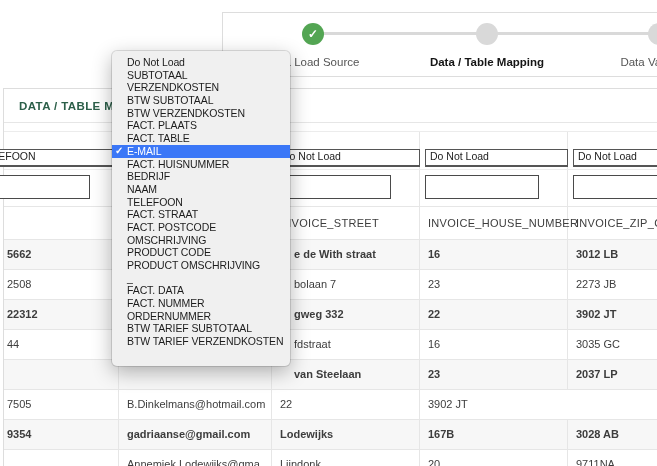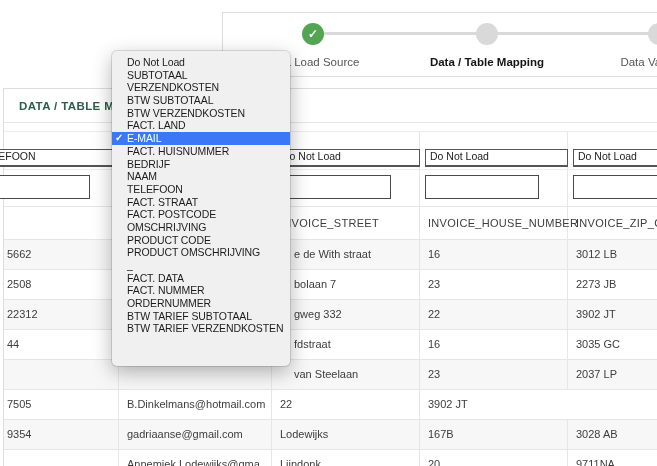--- a/index.html
+++ b/index.html
@@ -42,21 +42,21 @@
   .sel-box.off-left{left:-30px;width:142px;}
   .inp{position:absolute;top:5px;left:5px;width:106px;height:22px;
     border:1.5px solid #4a4a4a;background:#fff;border-radius:0;padding:0 3px;
     font-size:11px;font-family:"Liberation Sans",sans-serif;}
   .inp.off-left{left:-30px;width:108px;}
   .hcell{padding-left:8px;line-height:32px;font-size:11px;letter-spacing:.3px;color:#3d3d3d;}
   .dcell{padding-left:8px;line-height:29px;font-size:11px;color:#3d3d3d;}
   .dcell.first{padding-left:3px;}
   .dcell.peek{padding-left:22px;}
   .dcell.truncate{overflow:hidden;text-overflow:ellipsis;}
-  .row-data.alt .tcell{background:#f7f7f7;}
+  .row-data.alt .tcell{background:#f7f7f7;font-weight:bold;}
 
   
   .dropdown-menu{position:absolute;left:112px;top:51px;width:178px;height:315px;
     background:#f0f0f0;border-radius:5px;padding-top:5px;box-sizing:border-box;
     box-shadow:0 0 0 1px rgba(0,0,0,.12),0 6px 20px rgba(0,0,0,.3);z-index:50;}
   .menu-item{height:12.7px;line-height:12.7px;padding-left:15px;font-size:10.5px;
     letter-spacing:-.1px;color:#1c1c1c;white-space:nowrap;position:relative;cursor:default;}
   .menu-item.selected{background:#3b77f7;color:#fff;}
   .menu-item .check{position:absolute;left:3px;top:0;font-size:10px;font-weight:bold;}
 </style>
@@ -183,21 +183,22 @@
 
     </div>
   </div>
 
   <div class="dropdown-menu">
     <div class="menu-item">Do Not Load</div>
     <div class="menu-item">SUBTOTAAL</div>
     <div class="menu-item">VERZENDKOSTEN</div>
     <div class="menu-item">BTW SUBTOTAAL</div>
     <div class="menu-item">BTW VERZENDKOSTEN</div>
-    <div class="menu-item">FACT. LAND</div>
+    <div class="menu-item">FACT. PLAATS</div>
+    <div class="menu-item">FACT. TABLE</div>
     <div class="menu-item selected">
       <span class="check">✓</span><span>E-MAIL</span>
     </div>
     <div class="menu-item">FACT. HUISNUMMER</div>
     <div class="menu-item">BEDRIJF</div>
     <div class="menu-item">NAAM</div>
     <div class="menu-item">TELEFOON</div>
     <div class="menu-item">FACT. STRAAT</div>
     <div class="menu-item">FACT. POSTCODE</div>
     <div class="menu-item">OMSCHRIJVING</div>

